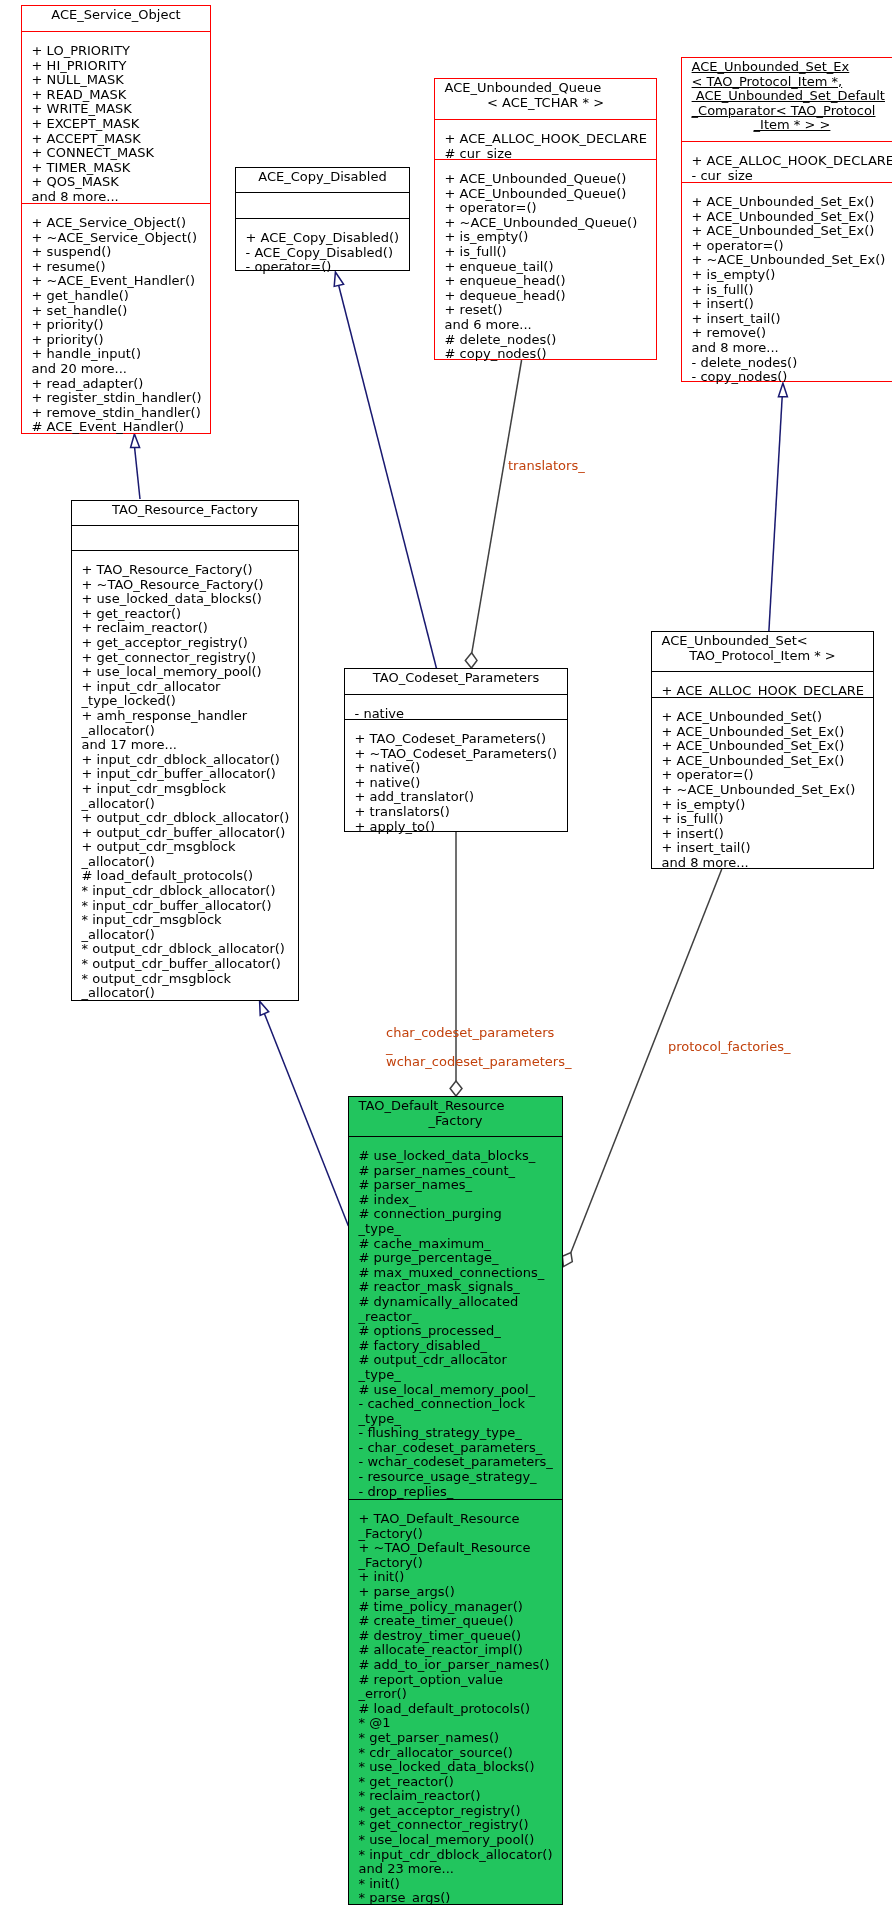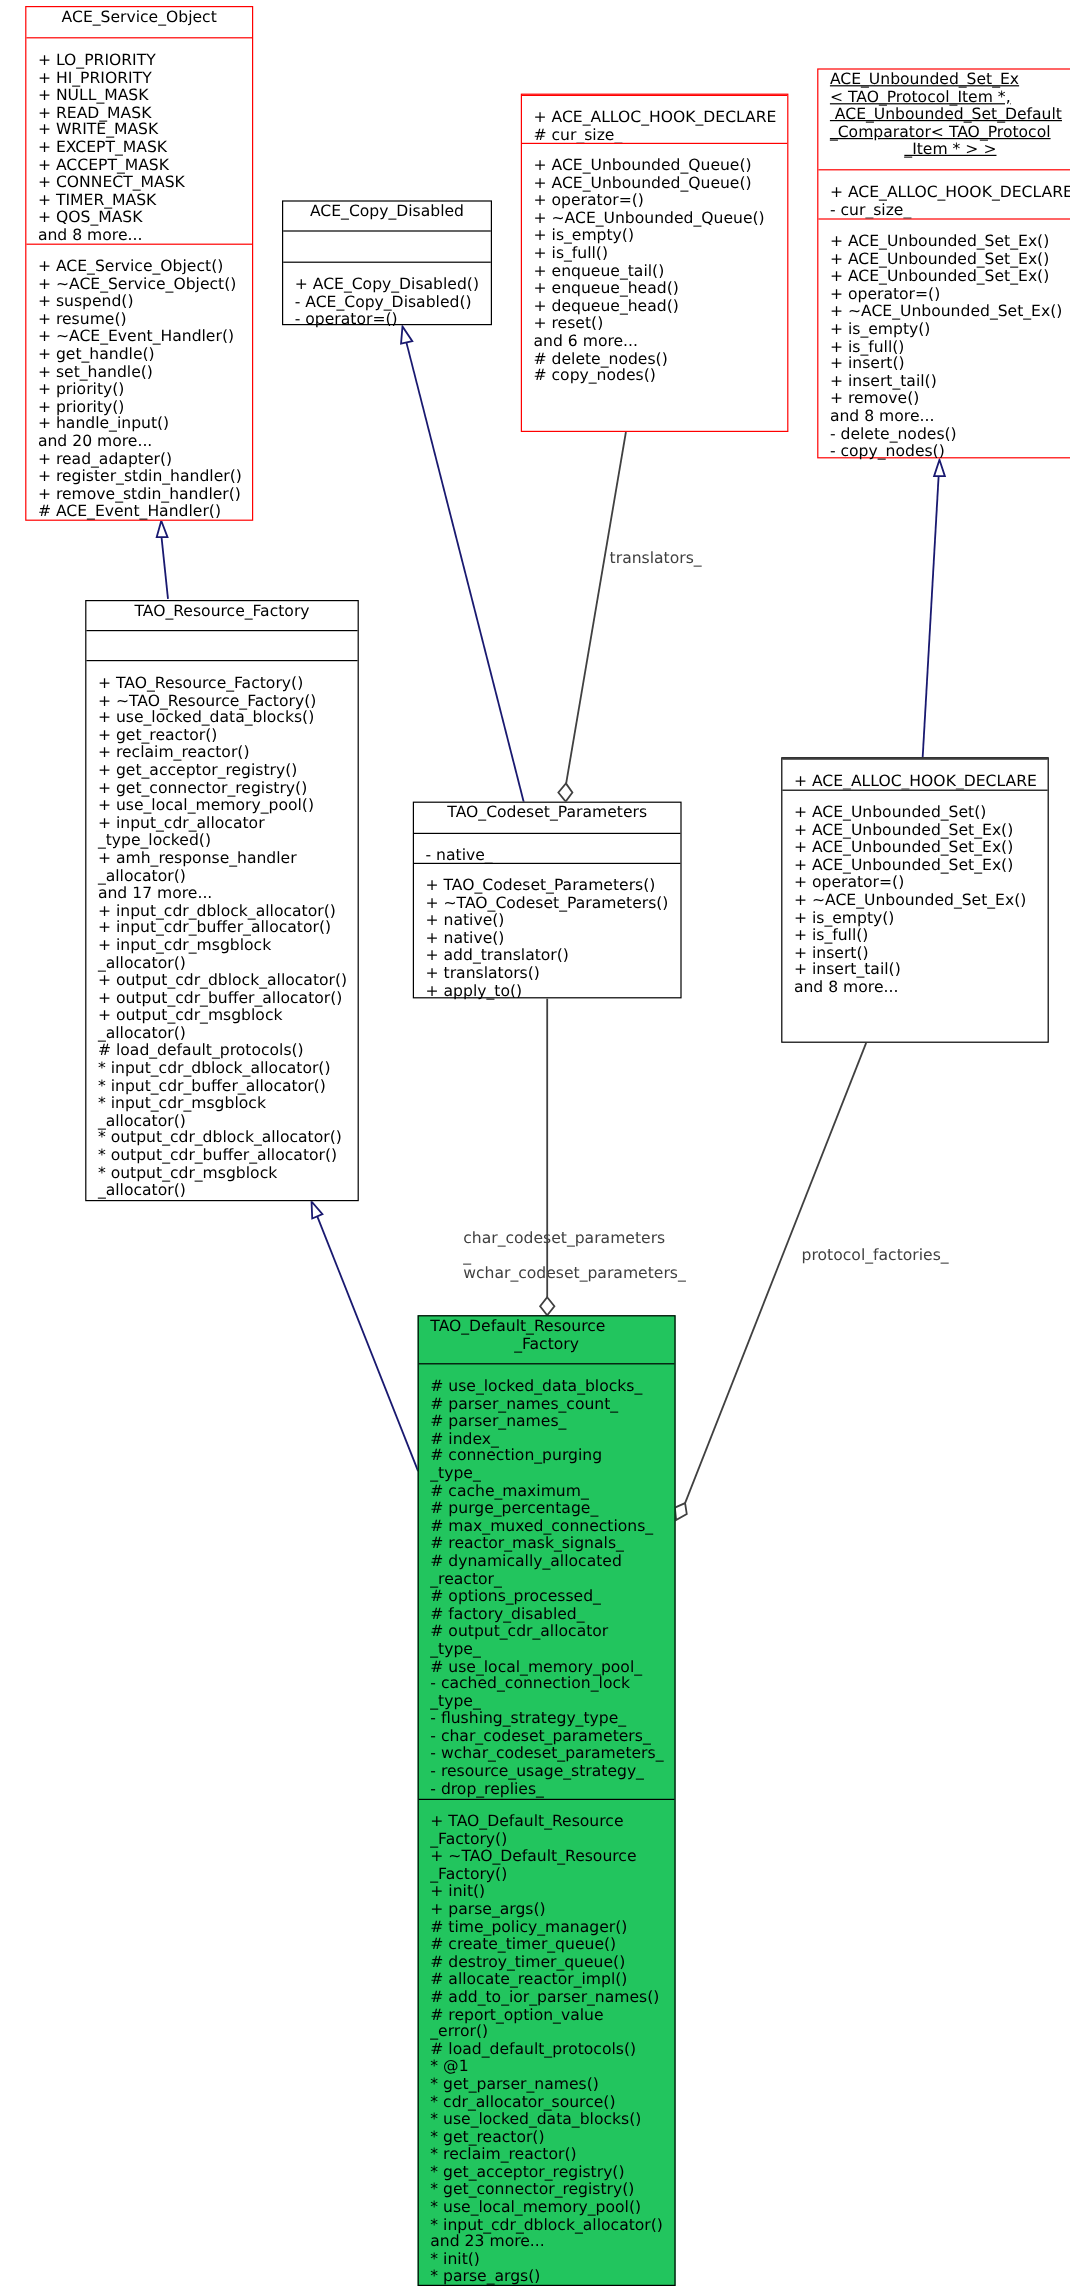--- a/index.html
+++ b/index.html
@@ -12,21 +12,21 @@
   .node.red{border-color:#ff0000;}
   .node.fill{background:#22c55e;}
   .sec{box-sizing:border-box;overflow:hidden;font-size:0;}
   .sec.dv{border-top:1.4px solid #000000;}
   .node.red .sec.dv{border-top-color:#ff0000;}
   .ttl{padding-top:2px;}
   .ttl span{display:block;text-align:center;height:14.6px;line-height:14.6px;font-size:13px;color:#000;white-space:pre;}
   .ttl span.l{text-align:left;padding-left:9.6px;}
   .rows{padding-top:12px;padding-left:9.6px;}
   .rows span{display:block;height:14.6px;line-height:14.6px;font-size:13px;color:#000;white-space:pre;}
-  .edge-label{position:absolute;font-size:13px;line-height:15px;color:#404040;white-space:pre;z-index:3;}
+  .edge-label{position:absolute;font-size:13px;line-height:15px;color:#c2410c;white-space:pre;z-index:3;}
   .edge-label.multi{width:320px;text-align:left;font-size:0;}
   .edge-label.multi span{display:block;font-size:13px;line-height:14.6px;height:14.6px;white-space:pre;}
 </style>
 </head>
 <body>
 
 <div id="diagram">
 <div class="node red" style="left:5px;top:5px;width:190px;height:429px;">
       <div class="sec ttl" style="height:25px;">
         <span>ACE_Service_Object</span>
@@ -67,20 +67,24 @@
         <span>ACE_Copy_Disabled</span>
       </div>
       <div class="sec dv rows" style="height:26px;"></div>
       <div class="sec dv rows">
         <span>+ ACE_Copy_Disabled()</span>
         <span>- ACE_Copy_Disabled()</span>
         <span>- operator=()</span>
       </div>
     </div>
 <div class="node red" style="left:418px;top:78px;width:223px;height:282px;">
+      <div class="sec ttl" style="height:40px;">
+        <span class="l">ACE_Unbounded_Queue</span>
+        <span>&lt; ACE_TCHAR * &gt;</span>
+      </div>
       <div class="sec dv rows" style="height:40px;">
         <span>+ ACE_ALLOC_HOOK_DECLARE</span>
         <span># cur_size_</span>
       </div>
       <div class="sec dv rows">
         <span>+ ACE_Unbounded_Queue()</span>
         <span>+ ACE_Unbounded_Queue()</span>
         <span>+ operator=()</span>
         <span>+ ~ACE_Unbounded_Queue()</span>
         <span>+ is_empty()</span>
@@ -171,20 +175,24 @@
         <span>+ TAO_Codeset_Parameters()</span>
         <span>+ ~TAO_Codeset_Parameters()</span>
         <span>+ native()</span>
         <span>+ native()</span>
         <span>+ add_translator()</span>
         <span>+ translators()</span>
         <span>+ apply_to()</span>
       </div>
     </div>
 <div class="node" style="left:635px;top:631px;width:223px;height:238px;">
+      <div class="sec ttl" style="height:39px;">
+        <span class="l">ACE_Unbounded_Set&lt;</span>
+        <span>TAO_Protocol_Item * &gt;</span>
+      </div>
       <div class="sec dv rows" style="height:26px;">
         <span>+ ACE_ALLOC_HOOK_DECLARE</span>
       </div>
       <div class="sec dv rows">
         <span>+ ACE_Unbounded_Set()</span>
         <span>+ ACE_Unbounded_Set_Ex()</span>
         <span>+ ACE_Unbounded_Set_Ex()</span>
         <span>+ ACE_Unbounded_Set_Ex()</span>
         <span>+ operator=()</span>
         <span>+ ~ACE_Unbounded_Set_Ex()</span>

